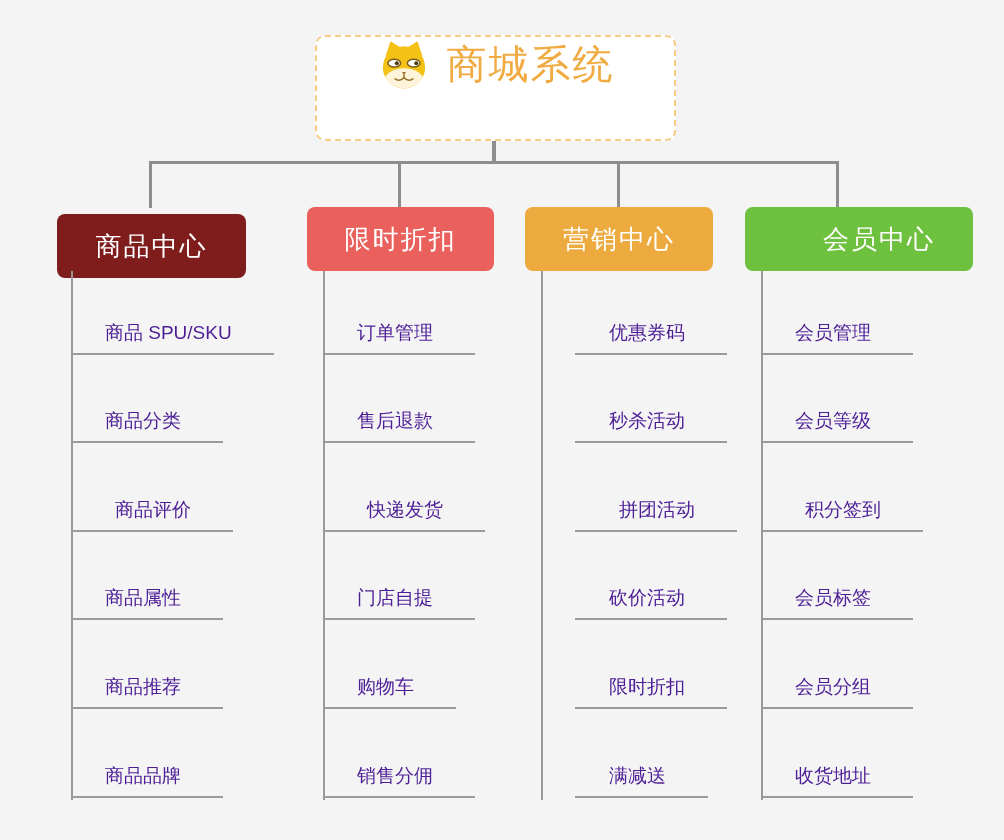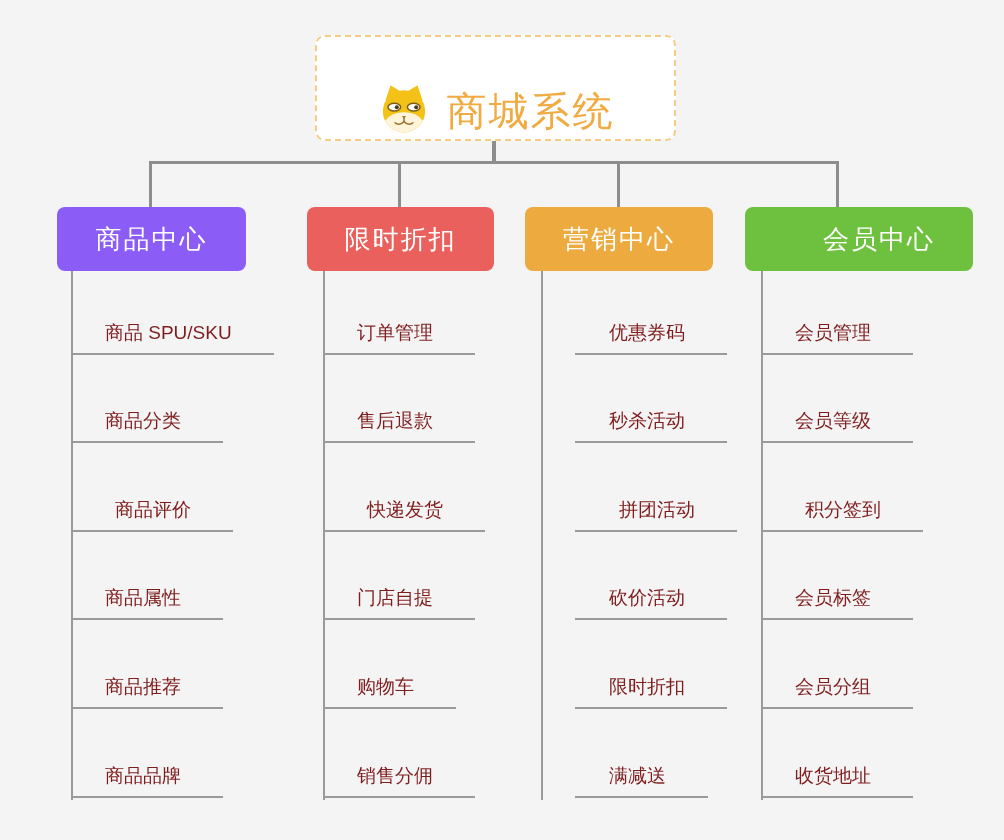--- a/index.html
+++ b/index.html
@@ -3,21 +3,21 @@
 <meta charset="utf-8">
 <style>
   html,body{margin:0;padding:0;}
   body{font-family:"Liberation Sans","DejaVu Sans",sans-serif;}
   .canvas{position:relative;width:1004px;height:840px;background:#f4f4f5;overflow:hidden;}
 
   
   .root-node{
     position:absolute;left:315px;top:35px;width:361px;height:106px;
     box-sizing:border-box;background:#ffffff;border:2px dashed #f6cc82;border-radius:10px;
-    display:flex;align-items:flex-end;justify-content:center;gap:16px;cursor:default;
+    display:flex;align-items:flex-start;justify-content:center;gap:16px;cursor:default;
   }
   .root-title{font-size:40px;font-weight:500;color:#f0ab42;letter-spacing:2px;}
 
   
   .line{position:absolute;background:#8d8d8d;}
   .root-stub{left:492px;top:141px;width:4px;height:22px;}
   .h-line{left:149px;top:161px;width:690px;height:3px;}
   .stub{top:163px;width:3px;height:45px;}
   .stub-0{left:149px;} .stub-1{left:398px;} .stub-2{left:617px;} .stub-3{left:836px;}
 
@@ -34,21 +34,21 @@
 
   
   .vline{position:absolute;top:271px;width:2px;height:529px;background:#9a9a9a;}
   .vline-0{left:71px;} .vline-1{left:323px;} .vline-2{left:541px;} .vline-3{left:761px;}
 
   
   .leaf{
     position:absolute;
     padding:0 42px 7px 34px;
     border-bottom:2px solid #9a9a9a;
-    font-size:19px;line-height:27px;color:#7f1d1d;white-space:nowrap;cursor:default;
+    font-size:19px;line-height:27px;color:#4c1d95;white-space:nowrap;cursor:default;
   }
   .col-0{left:71px;} .col-1{left:323px;} .col-2{left:541px;margin-left:34px;} .col-3{left:761px;text-align:right;}
   .row-0{top:319px;} .row-1{top:407px;} .row-2{top:496px;padding-left:44px;}
   .row-3{top:584px;} .row-4{top:673px;} .row-5{top:762px;}
 
   .doge{flex:0 0 auto;}
 </style>
 </head>
 <body>
 
@@ -79,21 +79,21 @@
     <span class="root-title">商城系统</span>
   </div>
 
   <div class="line root-stub"></div>
   <div class="line h-line"></div>
   <div class="line stub stub-0"></div>
   <div class="line stub stub-1"></div>
   <div class="line stub stub-2"></div>
   <div class="line stub stub-3"></div>
 
-  <div class="branch branch-0" style="background: #8b5cf6;">商品中心</div>
+  <div class="branch branch-0" style="background: #7f1d1d; margin-top: 7px;">商品中心</div>
   <div class="branch branch-1" style="background: rgb(233, 96, 92);">限时折扣</div>
   <div class="branch branch-2" style="background: rgb(236, 170, 63);">营销中心</div>
   <div class="branch branch-3" style="background: rgb(110, 193, 62);">会员中心</div>
 
   <div class="vline vline-0"></div>
   <div class="vline vline-1"></div>
   <div class="vline vline-2"></div>
   <div class="vline vline-3"></div>
 
   <div class="leaf col-0 row-0">商品 SPU/SKU</div>

